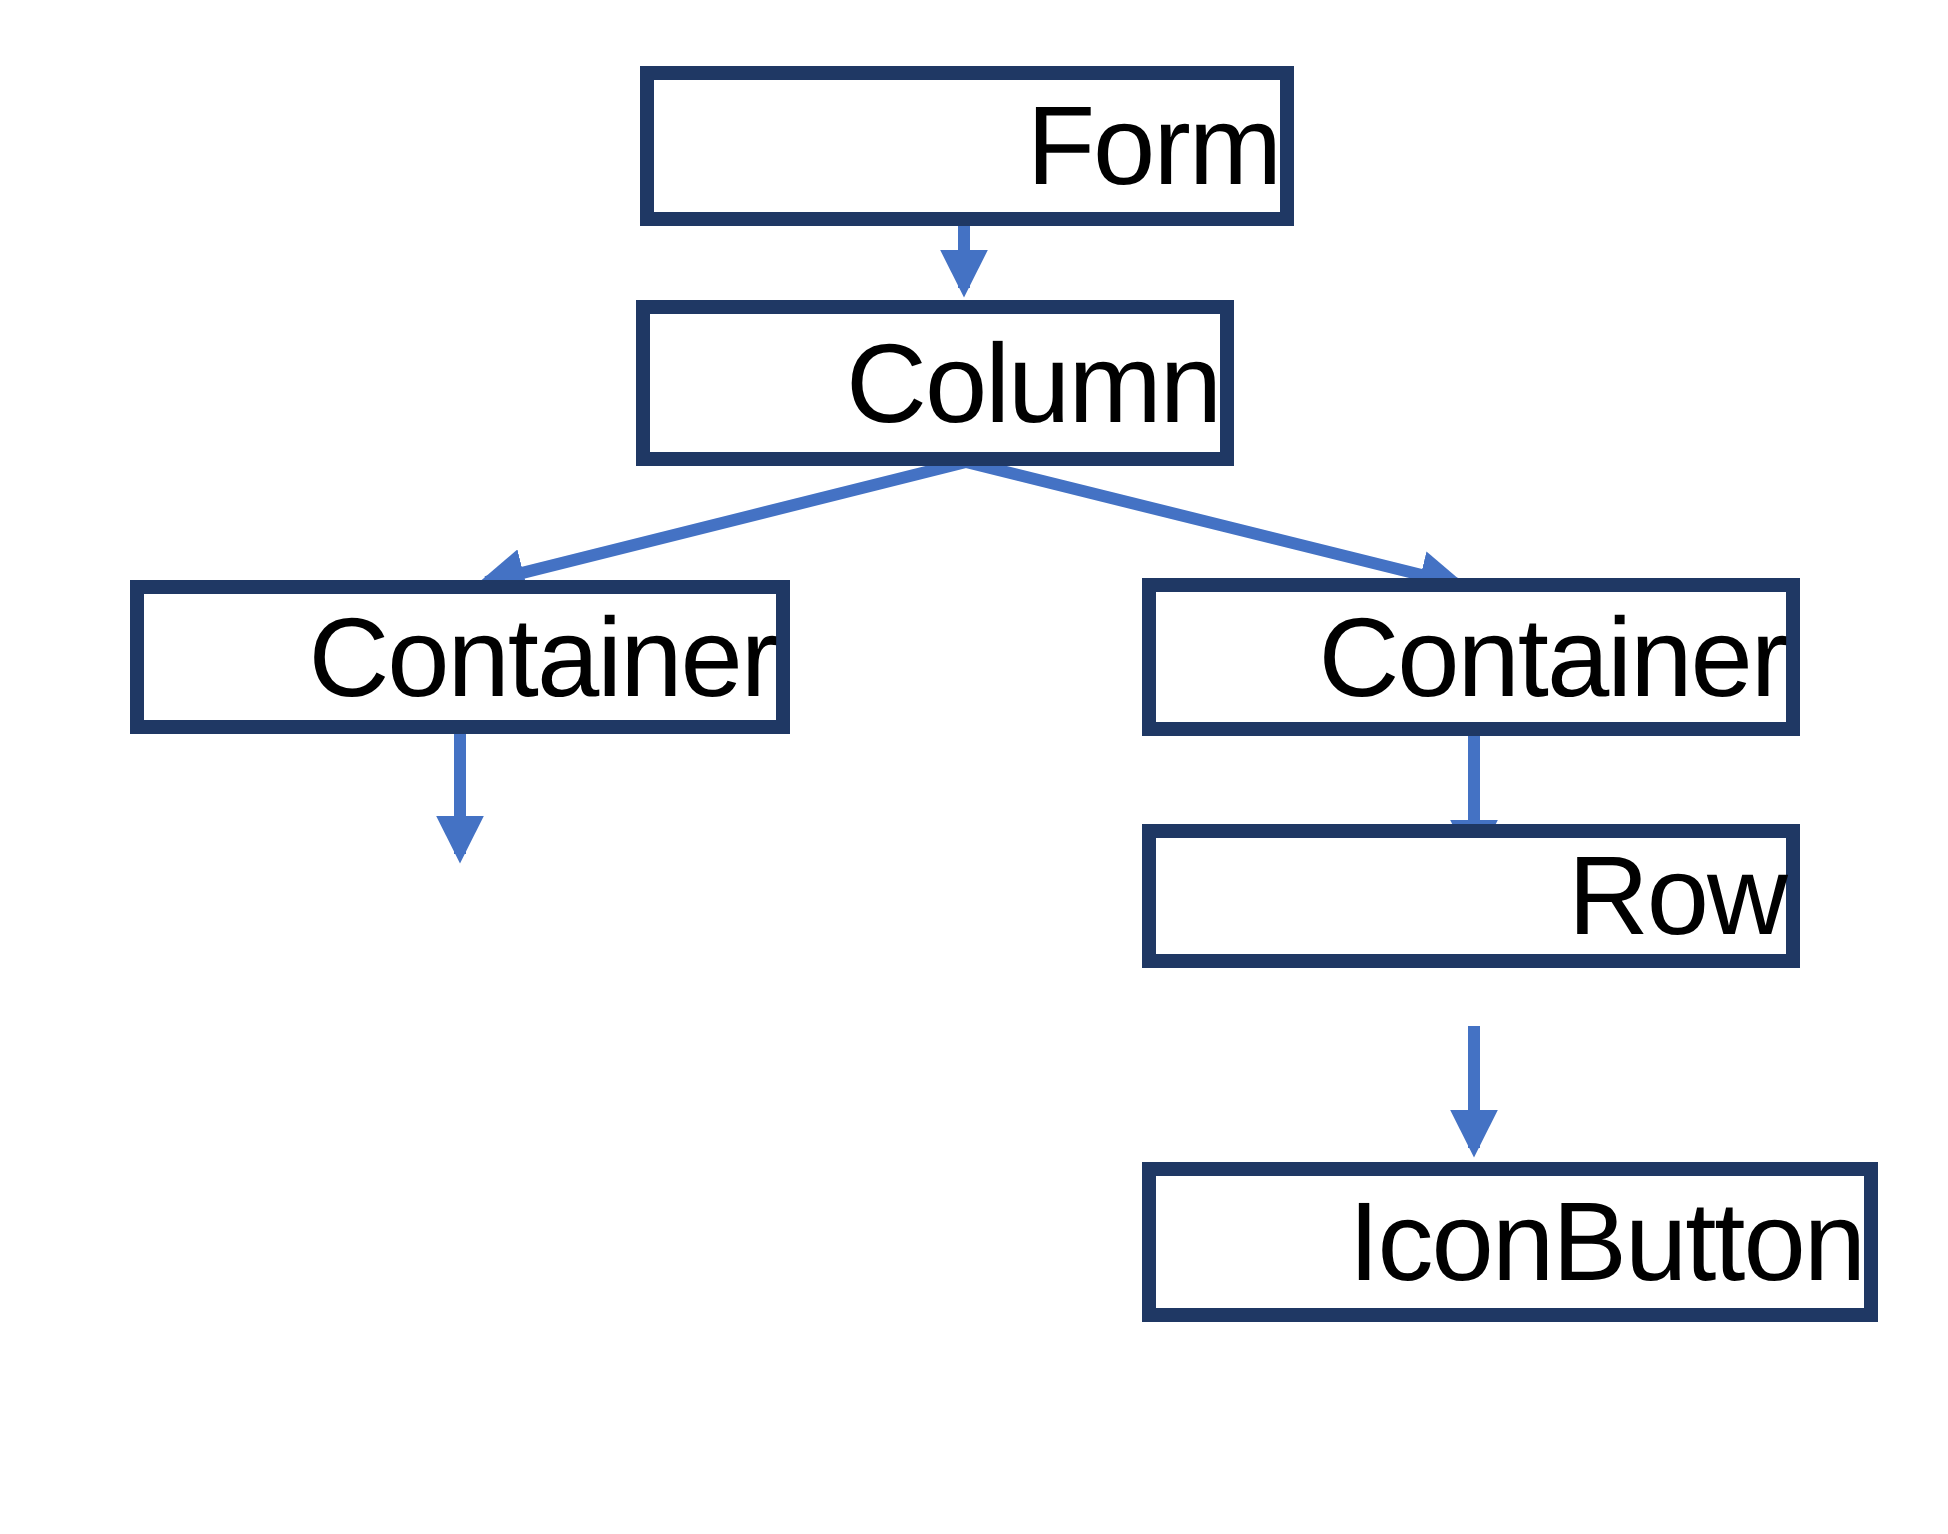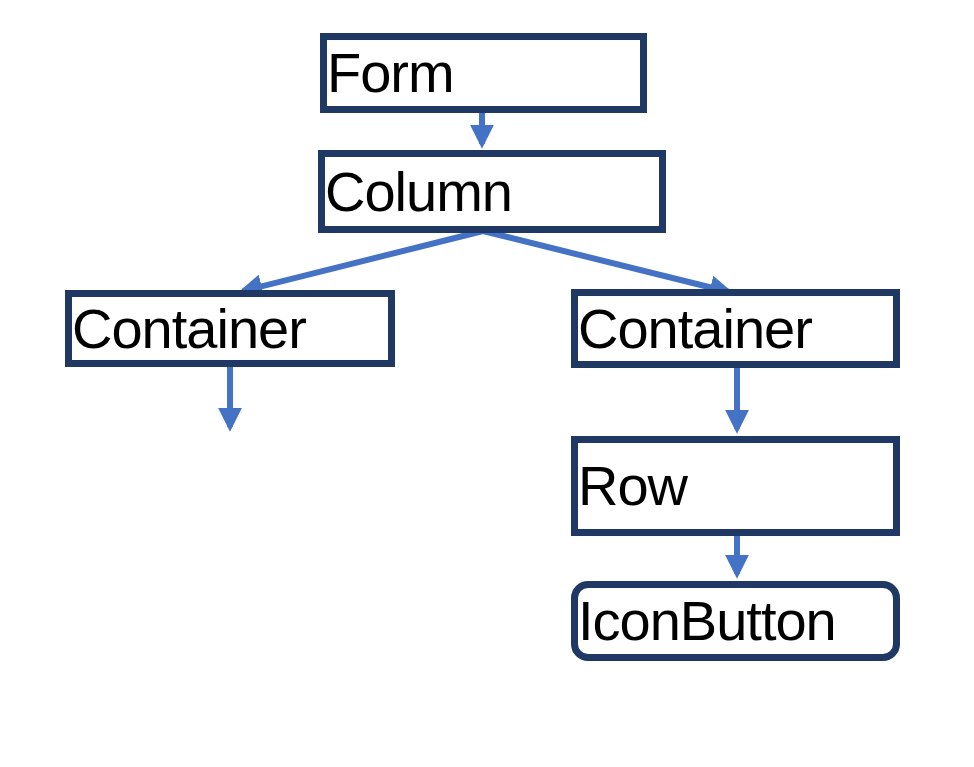--- a/index.html
+++ b/index.html
@@ -20,35 +20,35 @@
   .edges{
     position:absolute;left:0;top:0;width:974px;height:767px;
     pointer-events:none;
   }
   .edge{stroke:var(--arrow);stroke-width:6;fill:none;}
   .node{
     position:absolute;
     box-sizing:border-box;
     background:var(--box-fill);
     border:7px solid var(--box-border);
-    display:flex;align-items:center;justify-content:flex-start;
+    display:flex;align-items:center;justify-content:flex-end;
     color:var(--label);
     font-size:56px;
     line-height:1;
     letter-spacing:-1px;
     white-space:nowrap;
   }
   .node.small{font-size:41px;letter-spacing:-0.5px;}
   #node-form        {left:320px;top:33px; width:327px;height:80px;}
-  #node-column      {left:318px;top:150px;width:348px;height:83px;}
+  #node-column      {left:318px;top:150px;width:299px;height:83px;}
   #node-container-l {left:65px; top:290px;width:330px;height:77px;}
   #node-container-r {left:571px;top:289px;width:329px;height:79px;}
   #node-textformfield{left:65px;top:434px;width:330px;height:79px;}
-  #node-row         {left:571px;top:436px;width:329px;height:100px;}
-  #node-iconbutton  {left:571px;top:581px;width:329px;height:80px;border-radius:17px;}
+  #node-row         {left:571px;top:412px;width:329px;height:72px;}
+  #node-iconbutton  {left:571px;top:581px;width:368px;height:80px;}
 </style>
 </head>
 <body>
 
 <div class="stage">
 
   <svg class="edges" viewBox="0 0 974 767" xmlns="http://www.w3.org/2000/svg">
     <defs>
       <marker id="ah" viewBox="0 0 10 10" refX="8" refY="5" markerWidth="4" markerHeight="4" orient="auto-start-reverse">
         <path d="M0,0 L10,5 L0,10 z" fill="var(--arrow)"></path>

